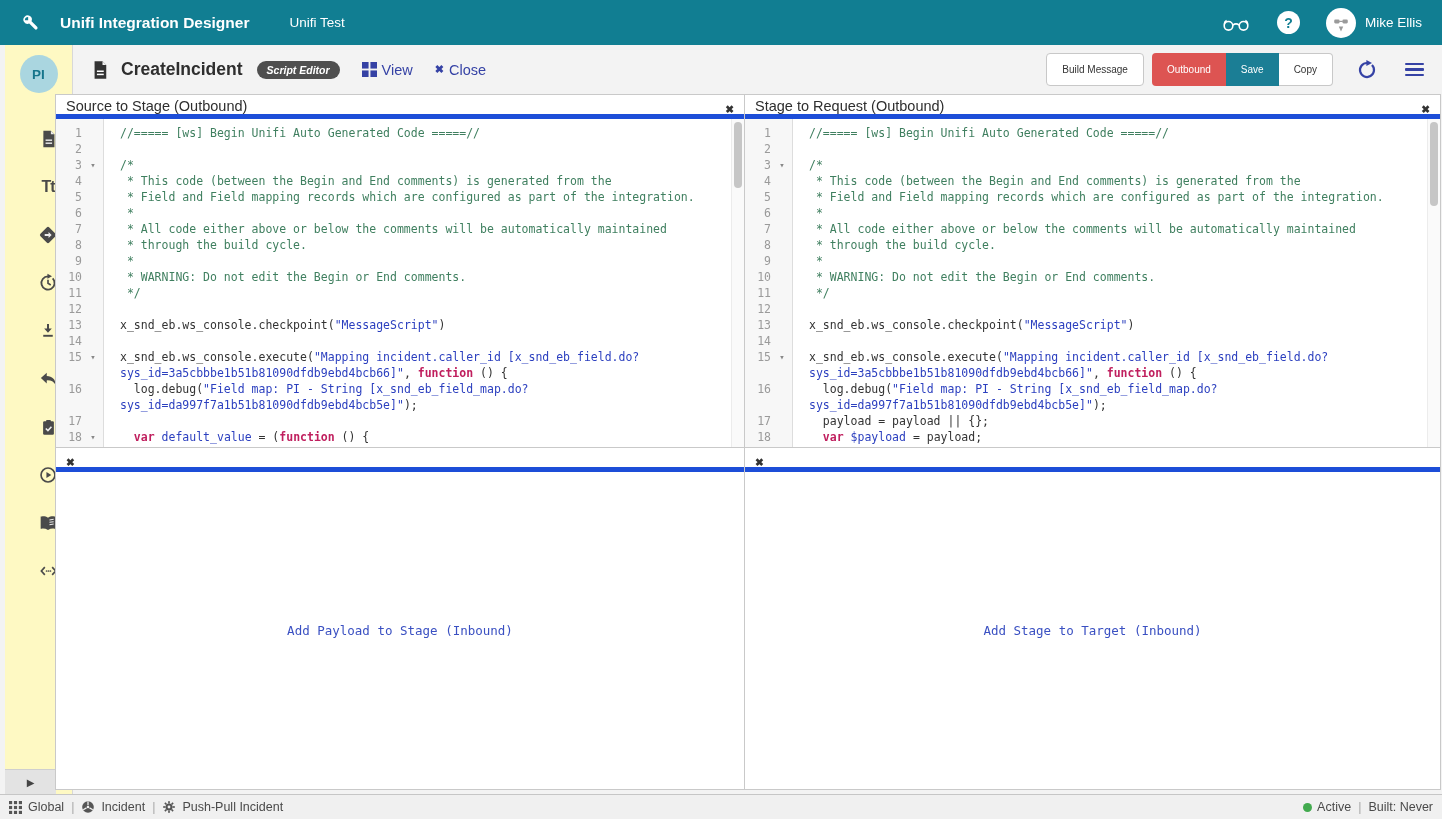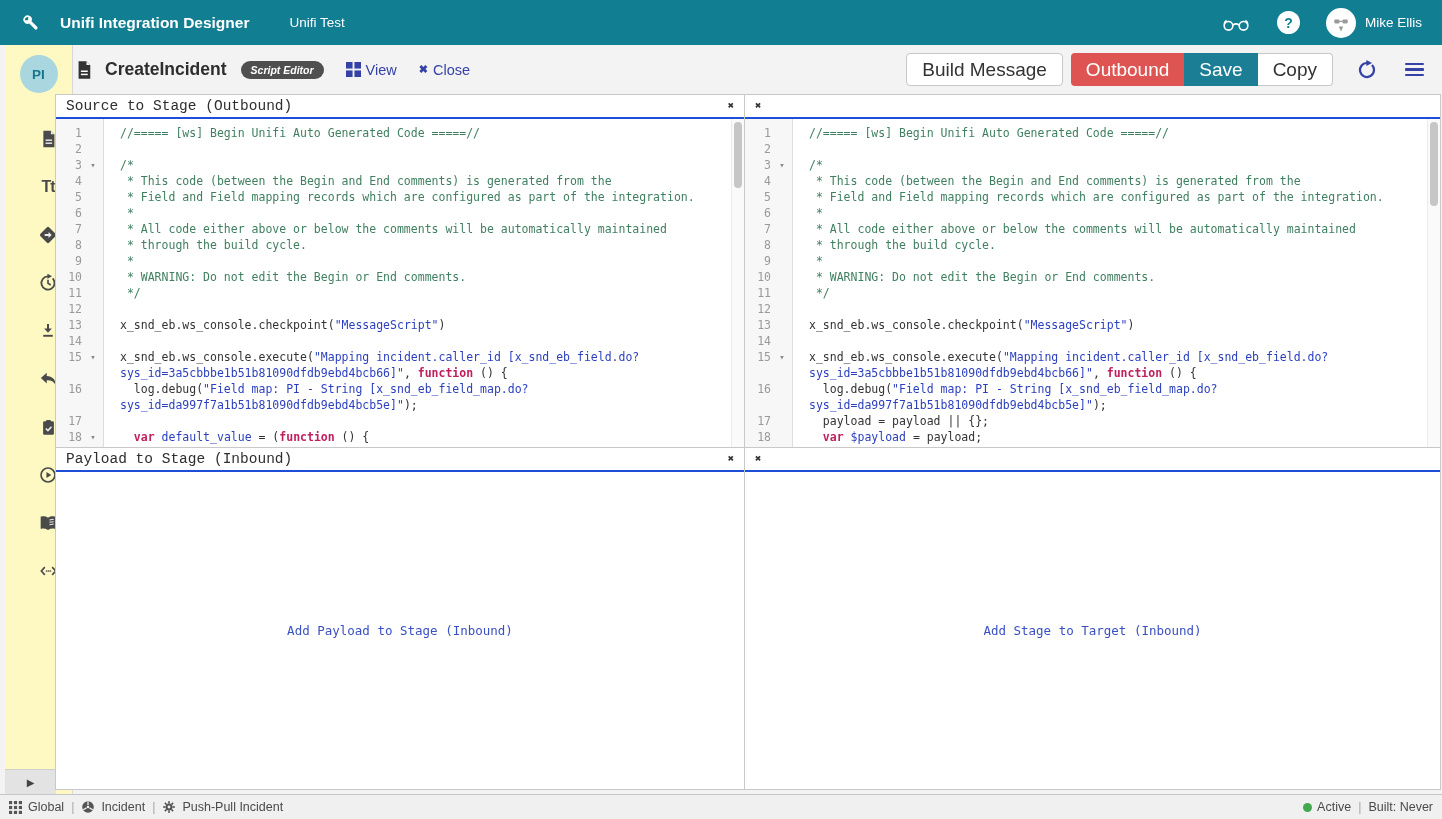--- a/index.html
+++ b/index.html
@@ -29,45 +29,45 @@
   .pi-avatar{width:38px;height:38px;border-radius:50%;background:#aad6e0;color:#16758b;
     font-weight:bold;font-size:13.5px;display:flex;align-items:center;justify-content:center;margin:10px auto 0;cursor:pointer;}
   .side-icons{position:absolute;top:83px;left:0;right:1px;display:flex;flex-direction:column;align-items:center;margin-left:20px;}
   .side-icon{height:22px;width:24px;margin-bottom:26px;display:flex;align-items:center;justify-content:center;cursor:pointer;color:#4a4a4a;}
   .tt-glyph{font-weight:bold;font-size:16px;color:#4a4a4a;letter-spacing:-1px;}
   .collapse-strip{position:absolute;bottom:0;left:0;width:51px;height:26px;background:#e3e3e3;
     border-top:1px solid #cfcfcf;display:flex;align-items:center;justify-content:center;cursor:pointer;}
   .collapse-strip span{font-size:10px;color:#444;}
 
   
-  .toolbar{position:absolute;left:40px;top:45px;right:0;height:49px;display:flex;align-items:center;}
+  .toolbar{position:absolute;left:56px;top:45px;right:0;height:49px;display:flex;align-items:center;}
   .doc-icon-lg{margin-left:34px;display:flex;}
   .doc-title{margin-left:11px;font-size:17.5px;font-weight:600;color:#2e2e2e;}
   .badge{margin-left:14px;background:#4f4f4f;color:#fff;font-size:10.5px;font-weight:bold;
     padding:3px 10px;border-radius:10px;white-space:nowrap;font-style:italic;}
   .tb-link{margin-left:22px;display:flex;align-items:center;color:var(--indigo);font-size:14.5px;cursor:pointer;}
   .tb-link .gi{margin-right:5px;display:flex;}
   .tb-link .xg{margin-right:5px;font-size:11px;font-weight:bold;}
   .toolbar-right{margin-left:auto;display:flex;align-items:center;margin-right:18px;}
-  .btn{height:33px;display:flex;align-items:center;font-size:19px;padding:0 15px;cursor:pointer;white-space:nowrap;}
+  .btn{height:33px;display:flex;align-items:center;font-size:10px;padding:0 15px;cursor:pointer;white-space:nowrap;}
   .btn-plain{background:#fff;border:1px solid #c8c8c8;border-radius:4px;color:#333;}
   .btn-group{display:flex;margin-left:8px;}
   .btn-disable{background:var(--danger);color:#fff;border-radius:4px 0 0 4px;}
   .btn-save{background:var(--save);color:#fff;}
   .btn-copy{background:#fff;border:1px solid #c8c8c8;border-left:0;border-radius:0 4px 4px 0;color:#333;}
   .refresh{margin-left:22px;cursor:pointer;display:flex;}
   .burger{margin-left:26px;cursor:pointer;display:flex;flex-direction:column;justify-content:space-between;height:13px;width:19px;}
   .burger i{height:2.4px;background:var(--indigo);border-radius:1px;}
 
   
   .workspace{position:absolute;left:55px;top:94px;width:1386px;height:696px;background:#fff;
     border:1px solid #c9c9c9;display:grid;grid-template-columns:688px 1px 695px;grid-template-rows:352px 1px 341px;}
   .div-v,.div-h{background:#c9c9c9;}
   .panel{display:flex;flex-direction:column;overflow:hidden;background:#fff;}
-  .panel-header{height:24px;flex:none;border-bottom:2px solid #1d4ed8;display:flex;align-items:center;padding:0 10px;font-family:Liberation Mono, monospace;}
+  .panel-header{height:24px;flex:none;border-bottom:5px solid #1d4ed8;display:flex;align-items:flex-end;padding:0 10px;}
   .panel-title{flex:1;font-size:14.5px;color:#2e2e2e;}
   .panel-close{font-size:10.5px;font-weight:bold;color:#333;cursor:pointer;line-height:1;}
   .empty-body{flex:1;display:flex;align-items:center;justify-content:center;}
   .empty-link{font-family:"DejaVu Sans Mono",monospace;font-size:12.5px;color:var(--linkmono);cursor:pointer;}
 
   
   .code-area{position:relative;flex:1;overflow:hidden;font-family:"DejaVu Sans Mono",monospace;
     font-size:11.5px;line-height:16px;color:#333;cursor:text;}
   .gutter-bg{position:absolute;left:0;top:0;bottom:0;width:48px;background:#f7f7f7;border-right:1px solid #ddd;}
   .code-lines{position:absolute;left:0;top:6px;right:15px;}
@@ -433,20 +433,21 @@
       <div class="vscroll">
           <div class="vthumb" style="height:66px;"></div>
         </div>
     </div>
   </div>
 
   <div class="div-v"></div>
 
   <div class="panel">
     <div class="panel-header">
+      <span class="panel-title">Stage to Request (Outbound)</span>
       <span class="panel-close">✖</span>
     </div>
     <div class="code-area">
       <div class="gutter-bg"></div>
       <div class="code-lines">
           <div class="cm-line">
             <div class="cm-ln">
               <span class="num">1</span>
               <span class="fold"></span>
             </div>
@@ -613,21 +614,20 @@
       <div class="vscroll">
           <div class="vthumb" style="height:84px;"></div>
         </div>
     </div>
   </div>
 
   <div class="div-h" style="grid-column:1/4;"></div>
 
   <div class="panel">
     <div class="panel-header">
-      <span class="panel-title">Payload to Stage (Inbound)</span>
       <span class="panel-close">✖</span>
     </div>
     <div class="empty-body">
       <span class="empty-link">Add Payload to Stage (Inbound)</span>
     </div>
   </div>
 
   <div class="div-v"></div>
 
   <div class="panel">

